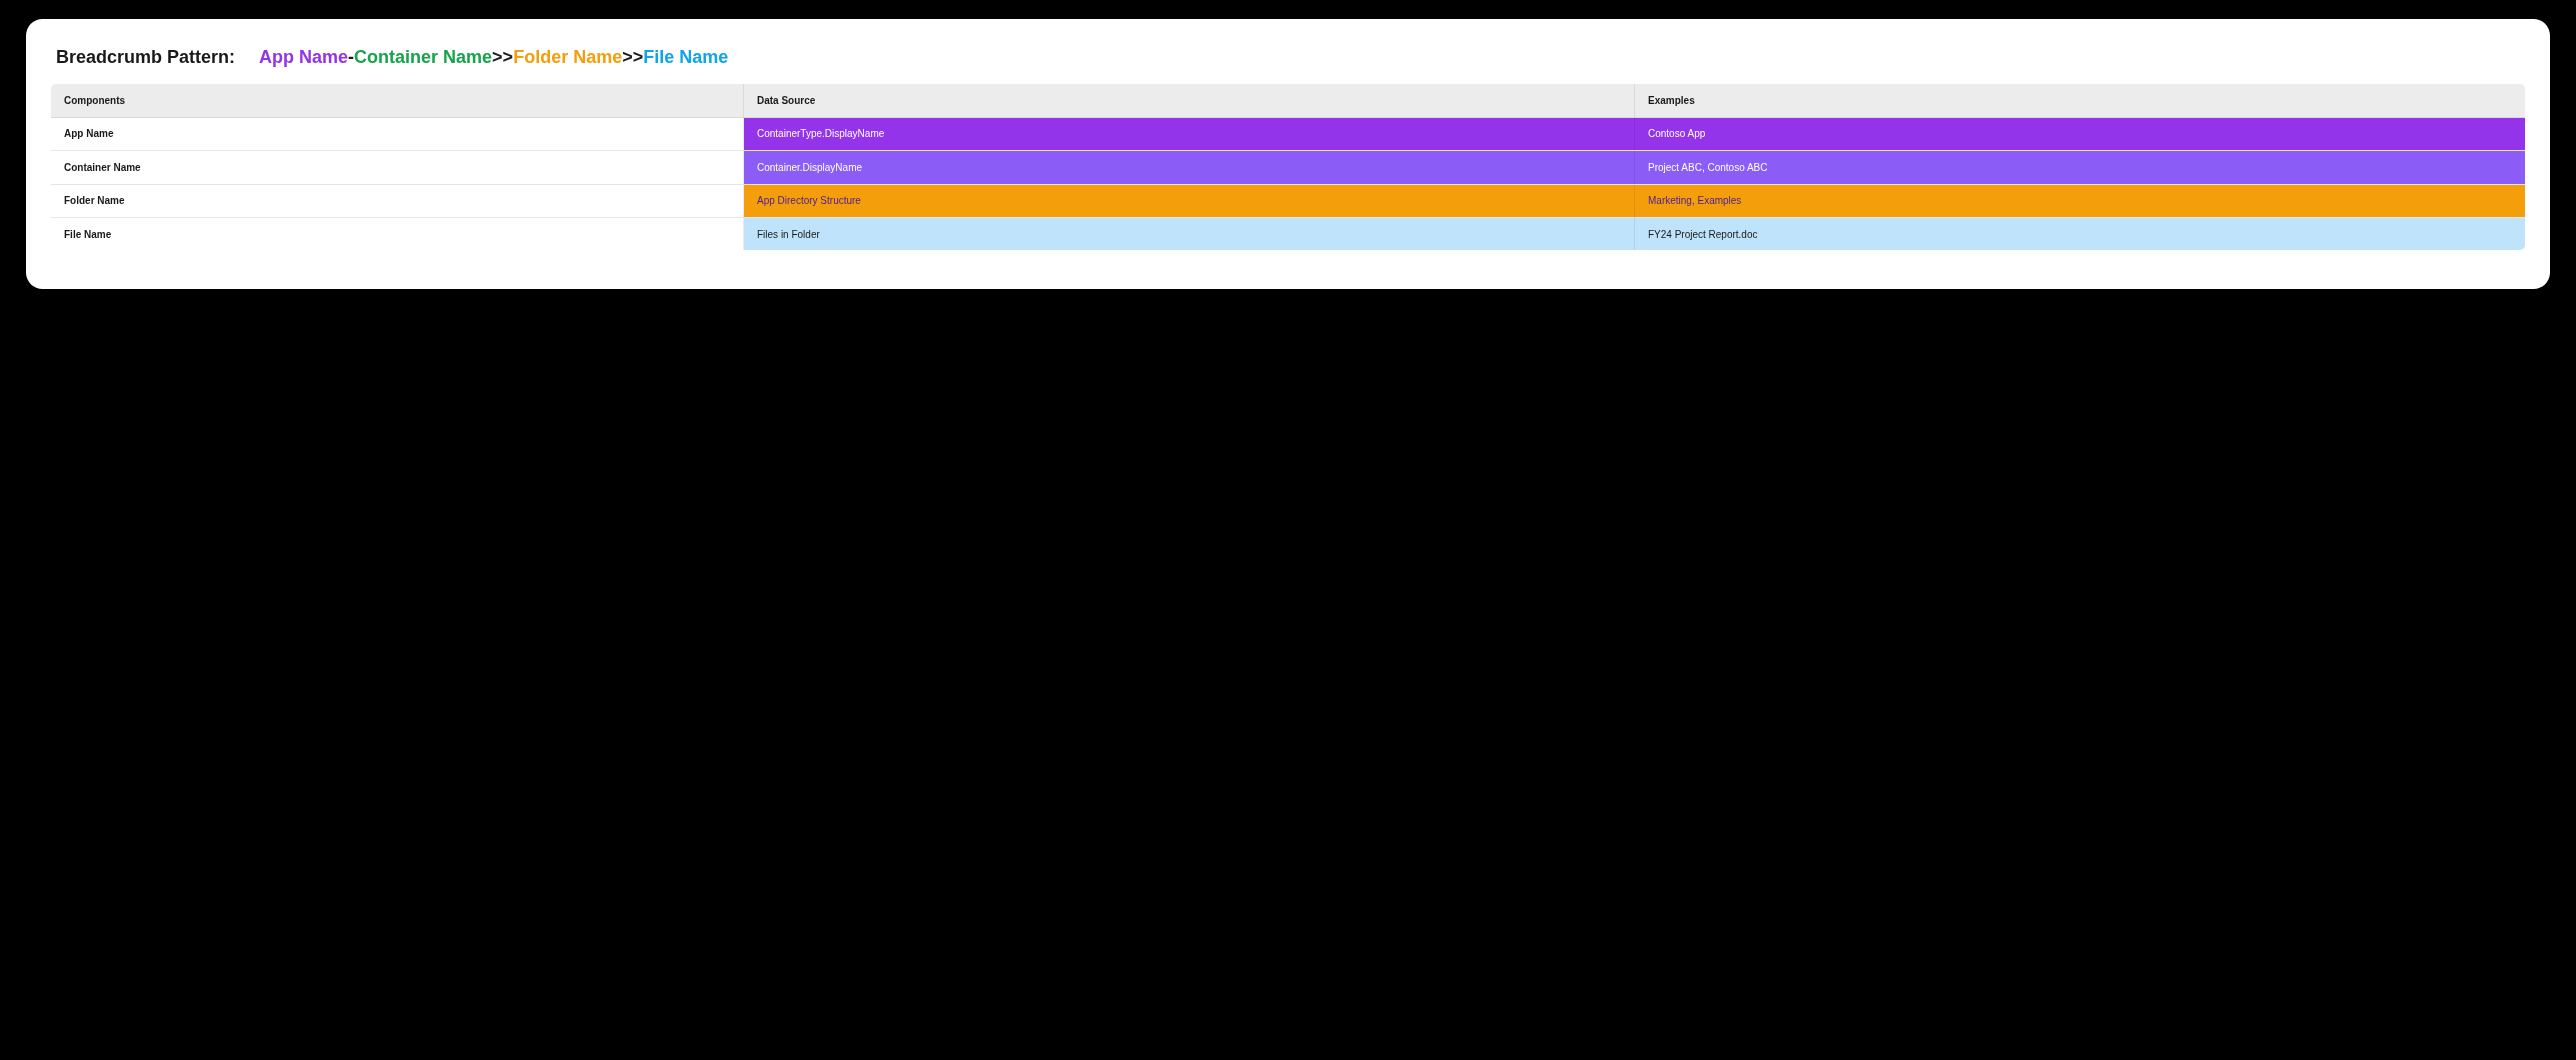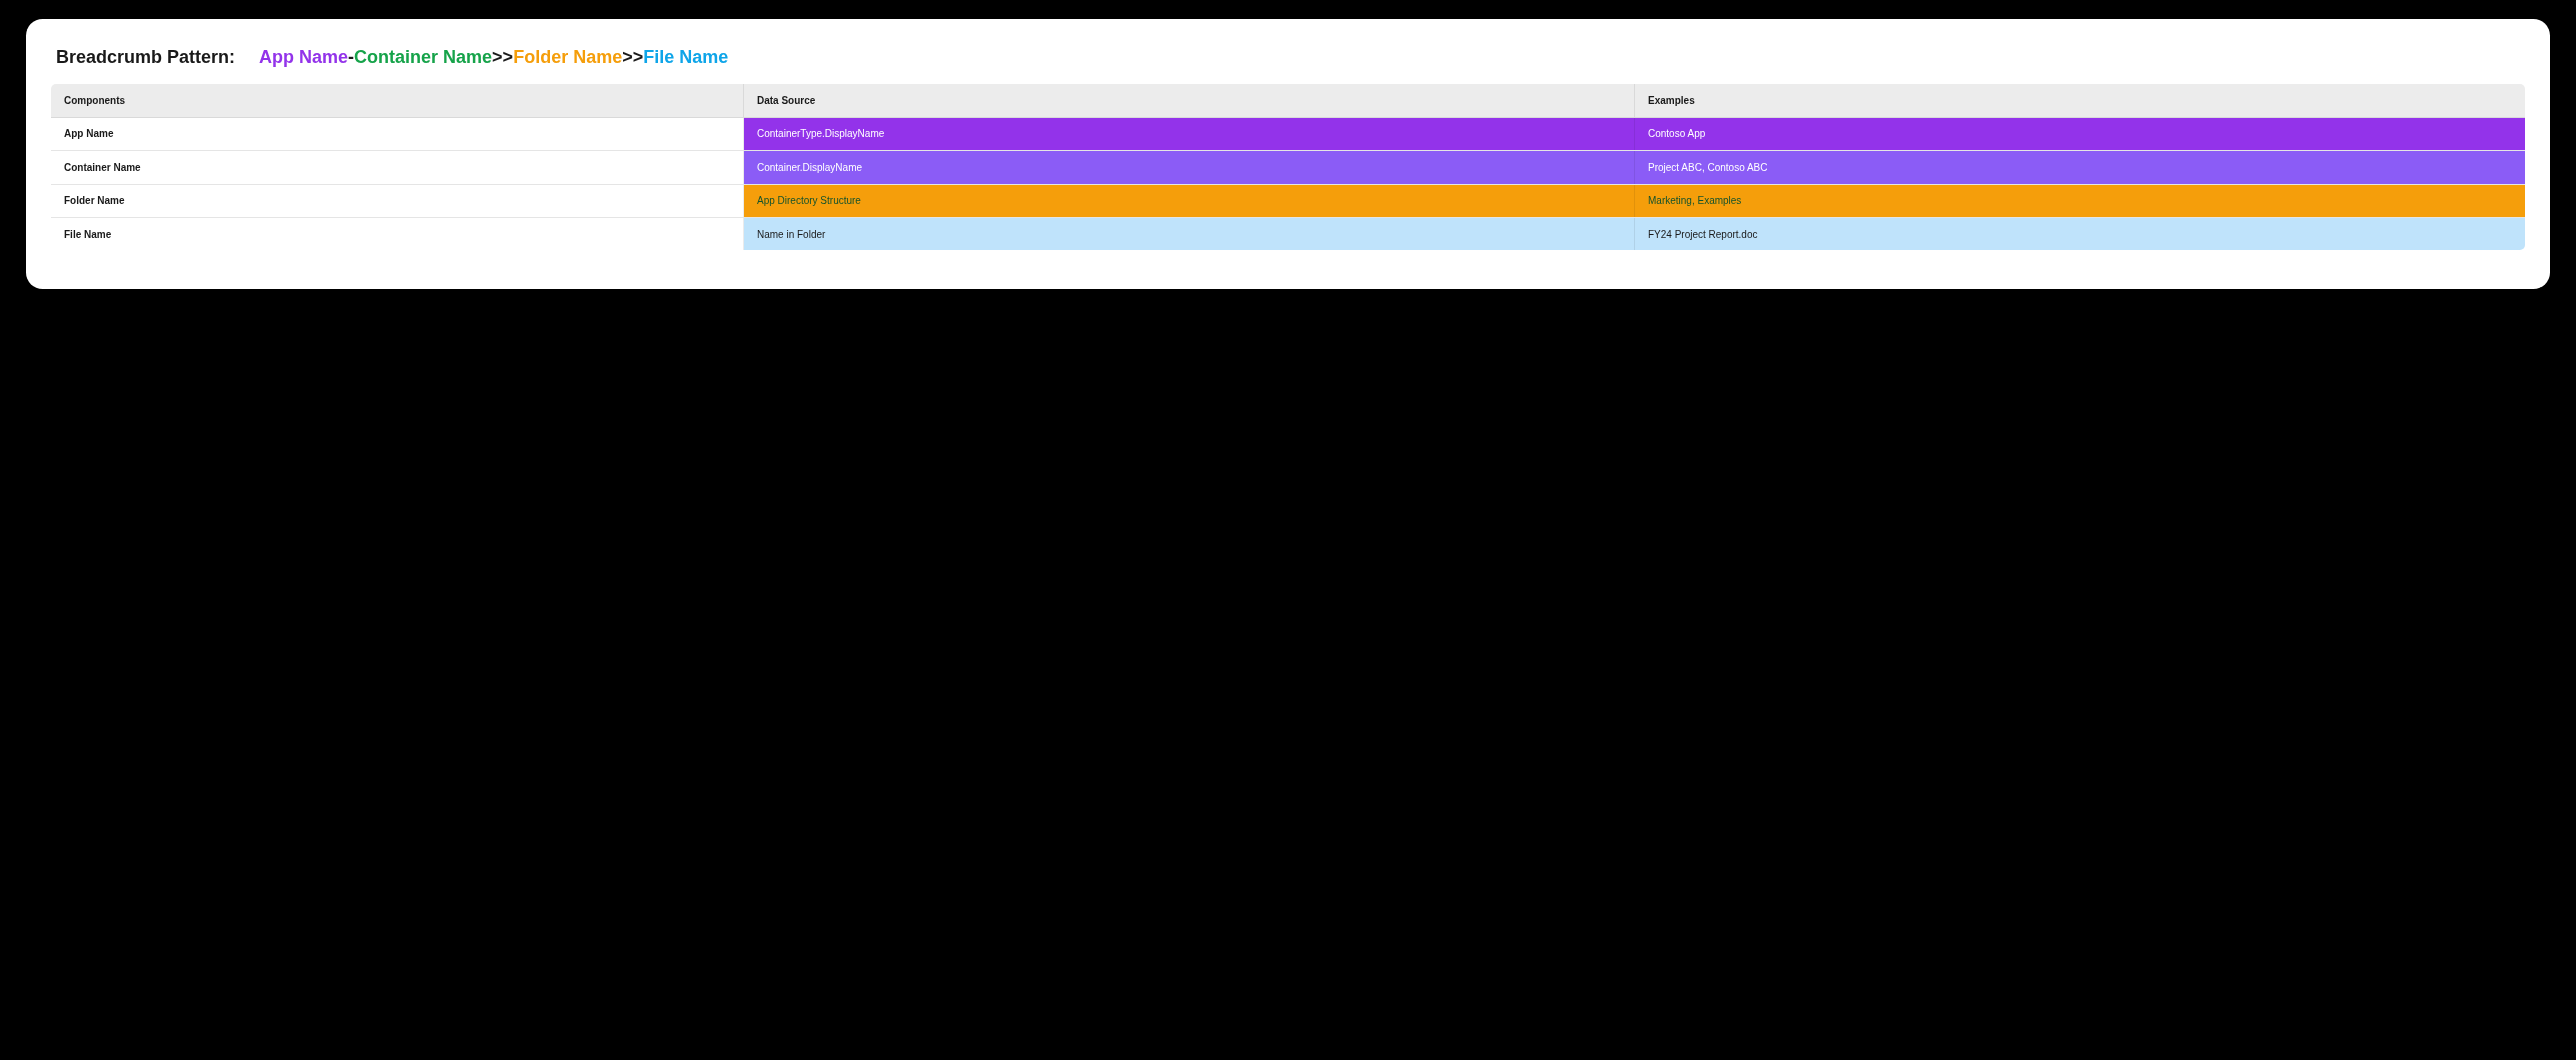--- a/index.html
+++ b/index.html
@@ -58,21 +58,21 @@
     border-right: 0.6px solid rgba(0,0,0,0.08);
     border-bottom: 0.6px solid #e5e5e5;
     color: #1a1a1a;
   }
   tbody tr:last-child td { border-bottom: none; }
   tbody td:last-child { border-right: none; }
   tbody td.component { background: #fff; font-weight: 700; }
 
   .row-app    td.data, .row-app    td.ex { background: #9333ea; color: #fff; }
   .row-cont   td.data, .row-cont   td.ex { background: #8b5cf6; color: #fff; }
-  .row-folder td.data, .row-folder td.ex { background: #f59e0b; color: #14532d; }
+  .row-folder td.data, .row-folder td.ex { background: #f59e0b; color: #4c1d95; }
   .row-file   td.data, .row-file   td.ex { background: #bfe3fb; color: #1a1a1a; }
 
   col.c1 { width: 28%; }
   col.c2 { width: 36%; }
   col.c3 { width: 36%; }
 </style>
 </head>
 <body>
 
 <div class="card">
@@ -113,20 +113,20 @@
         <td class="data">Container.DisplayName</td>
         <td class="ex">Project ABC, Contoso ABC</td>
       </tr>
       <tr class="row-folder">
         <td class="component">Folder Name</td>
         <td class="data">App Directory Structure</td>
         <td class="ex">Marketing, Examples</td>
       </tr>
       <tr class="row-file">
         <td class="component">File Name</td>
-        <td class="data">Name in Folder</td>
+        <td class="data">Files in Folder</td>
         <td class="ex">FY24 Project Report.doc</td>
       </tr>
     </tbody>
   </table>
 
 </div>
 
 
 </body></html>

